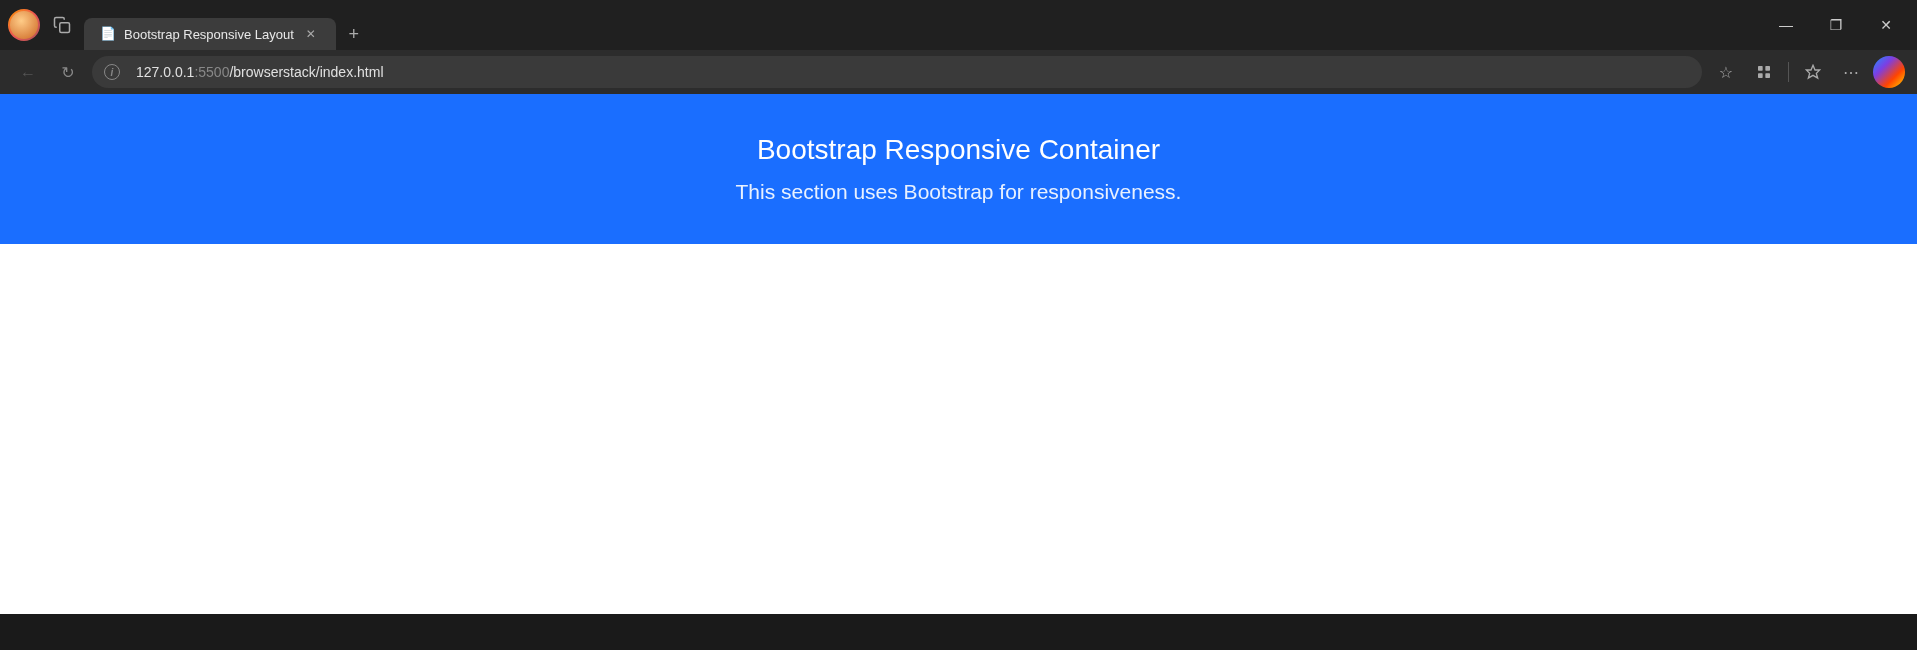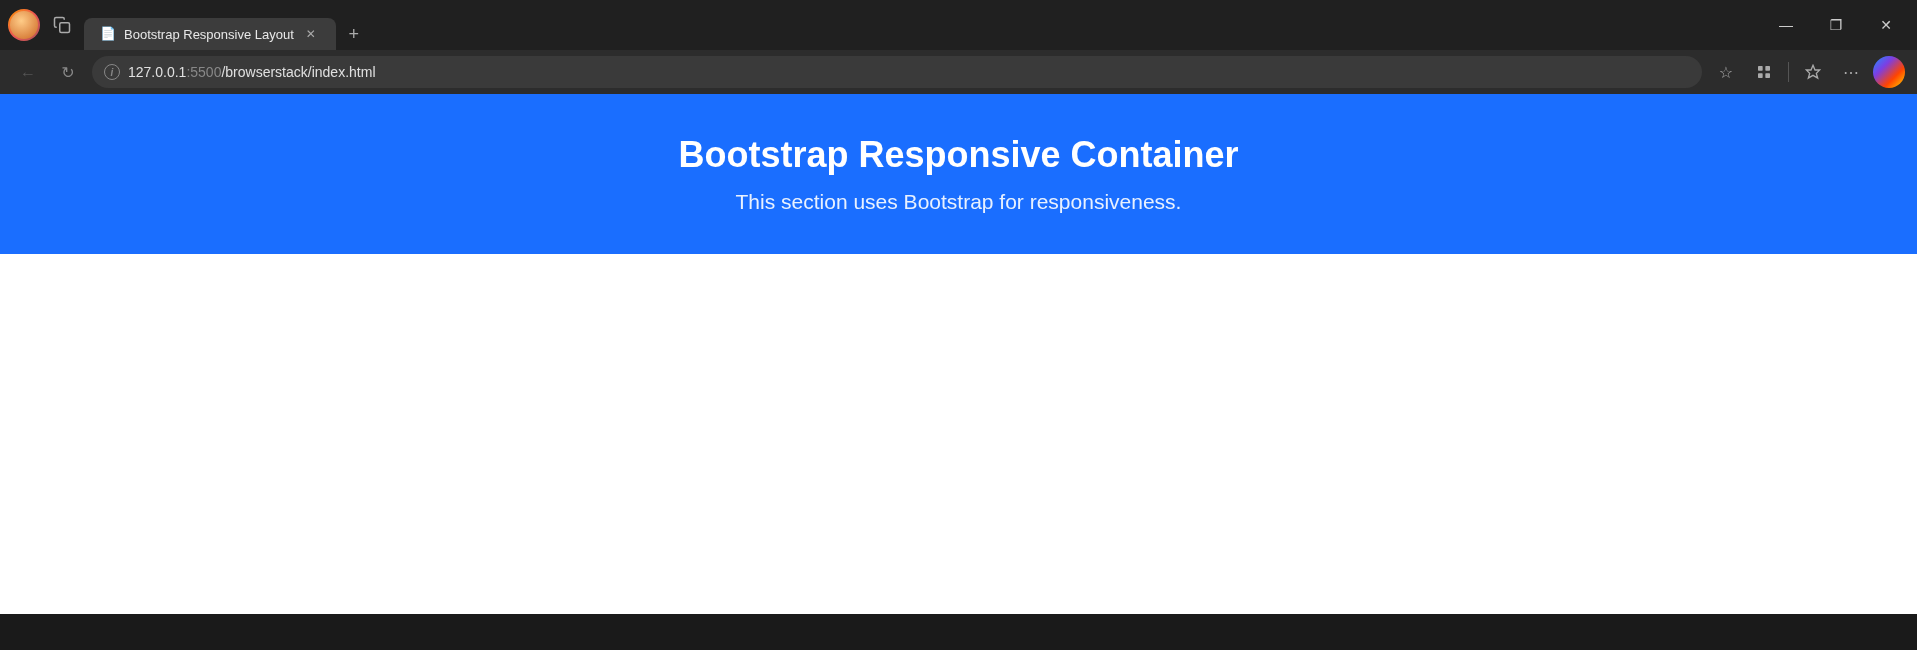--- a/index.html
+++ b/index.html
@@ -169,21 +169,21 @@
     }
 
     .address-bar {
       flex: 1;
       height: 32px;
       background: #3a3a3a;
       border-radius: 20px;
       display: flex;
       align-items: center;
       padding: 0 12px;
-      gap: 8px;
+      gap: 16px;
     }
 
     .address-icon {
       width: 16px;
       height: 16px;
       border-radius: 50%;
       border: 1.5px solid #888;
       display: flex;
       align-items: center;
       justify-content: center;
@@ -253,22 +253,22 @@
     }
 
     .hero-section {
       width: 100%;
       background: #1a6eff;
       padding: 40px 20px;
       text-align: center;
     }
 
     .hero-title {
-      font-size: 36px;
-      font-weight: 700;
+      font-size: 28px;
+      font-weight: 400;
       color: #ffffff;
       margin-bottom: 14px;
     }
 
     .hero-subtitle {
       font-size: 21px;
       color: rgba(255,255,255,0.9);
       font-weight: 400;
     }
 

